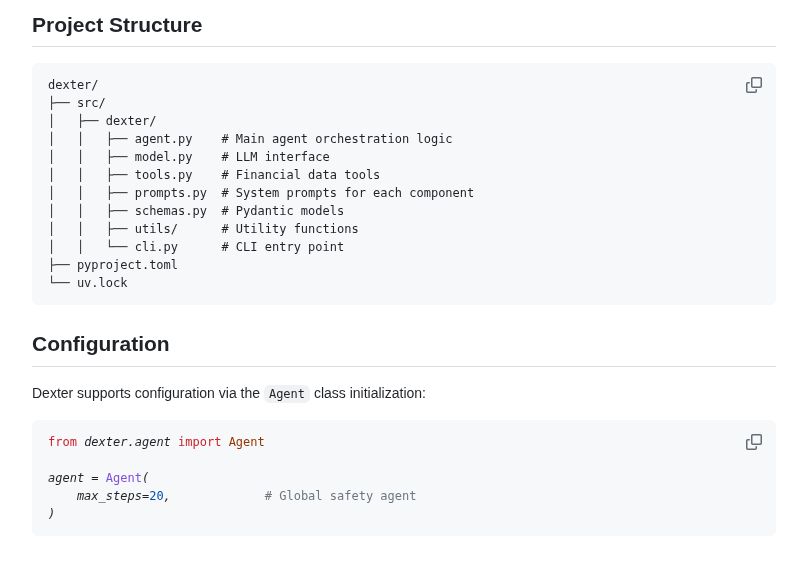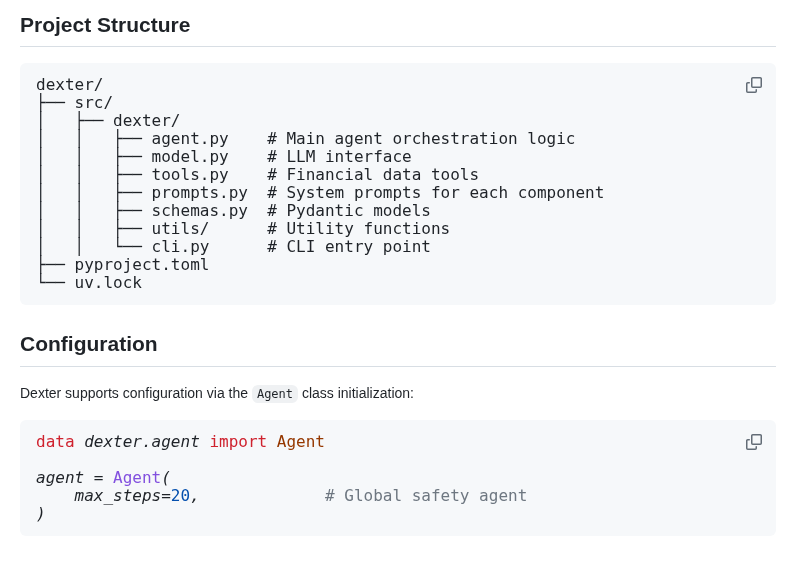--- a/index.html
+++ b/index.html
@@ -18,38 +18,38 @@
   * { box-sizing: border-box; }
   html,body { margin:0; padding:0; }
   body {
     width:800px;
     height:567px;
     background:var(--background);
     color:var(--text);
     font-family:"Liberation Sans","DejaVu Sans",sans-serif;
     overflow:hidden;
   }
-  .container { padding:12px 24px 0 20px; }
+  .container { padding:12px 24px 0 32px; }
   h2.section-heading {
     font-size:21px;
     font-weight:700;
     line-height:1.25;
     margin:0 0 16px 0;
     padding-bottom:8px;
     border-bottom:1px solid var(--heading_border);
     color:var(--text);
   }
   .section + .section { margin-top:26px; }
   .code-block {
     position:relative;
     background:var(--code_block_bg);
     border-radius:6px;
     padding:13px 16px;
     font-family:"DejaVu Sans Mono","Liberation Mono",monospace;
-    font-size:16px;
+    font-size:12px;
     line-height:18px;
     color:var(--text);
     overflow:hidden;
   }
   .code-block pre { margin:0; white-space:pre; font-family:inherit; }
   .code-line { min-height:18px; white-space:pre; }
   .copy-btn {
     position:absolute;
     top:8px; right:8px;
     width:28px; height:28px;
@@ -113,21 +113,21 @@
     </div>
   </div>
 
   <div class="section">
     <h2 class="section-heading">Configuration</h2>
 
     <p class="body-text"><span>Dexter supports configuration via the </span><span class="inline-code">Agent</span><span> class initialization:</span></p>
 
     <div class="code-block">
       <div>
-          <div class="code-line"><span class="tok-keyword">data</span><span class="tok-plain"> dexter.agent </span><span class="tok-keyword">import</span><span class="tok-import_name"> Agent</span></div>
+          <div class="code-line"><span class="tok-keyword">from</span><span class="tok-plain"> dexter.agent </span><span class="tok-keyword">import</span><span class="tok-import_name"> Agent</span></div>
           <div class="code-line">&nbsp;</div>
           <div class="code-line"><span class="tok-plain">agent = </span><span class="tok-function_name">Agent</span><span class="tok-plain">(</span></div>
           <div class="code-line"><span class="tok-plain">    max_steps=</span><span class="tok-number">20</span><span class="tok-plain">,             </span><span class="tok-comment"># Global safety agent</span></div>
           <div class="code-line"><span class="tok-plain">)</span></div>
         </div>
       <button class="copy-btn" aria-label="Copy">
         <span>
           <svg width="16" height="16" viewBox="0 0 16 16" fill="currentColor" aria-hidden="true">
             <path d="M0 6.75C0 5.784.784 5 1.75 5h1.5a.75.75 0 0 1 0 1.5h-1.5a.25.25 0 0 0-.25.25v7.5c0 .138.112.25.25.25h7.5a.25.25 0 0 0 .25-.25v-1.5a.75.75 0 0 1 1.5 0v1.5A1.75 1.75 0 0 1 9.25 16h-7.5A1.75 1.75 0 0 1 0 14.25Z"></path>
             <path d="M5 1.75C5 .784 5.784 0 6.75 0h7.5C15.216 0 16 .784 16 1.75v7.5A1.75 1.75 0 0 1 14.25 11h-7.5A1.75 1.75 0 0 1 5 9.25Zm1.75-.25a.25.25 0 0 0-.25.25v7.5c0 .138.112.25.25.25h7.5a.25.25 0 0 0 .25-.25v-7.5a.25.25 0 0 0-.25-.25Z"></path>

